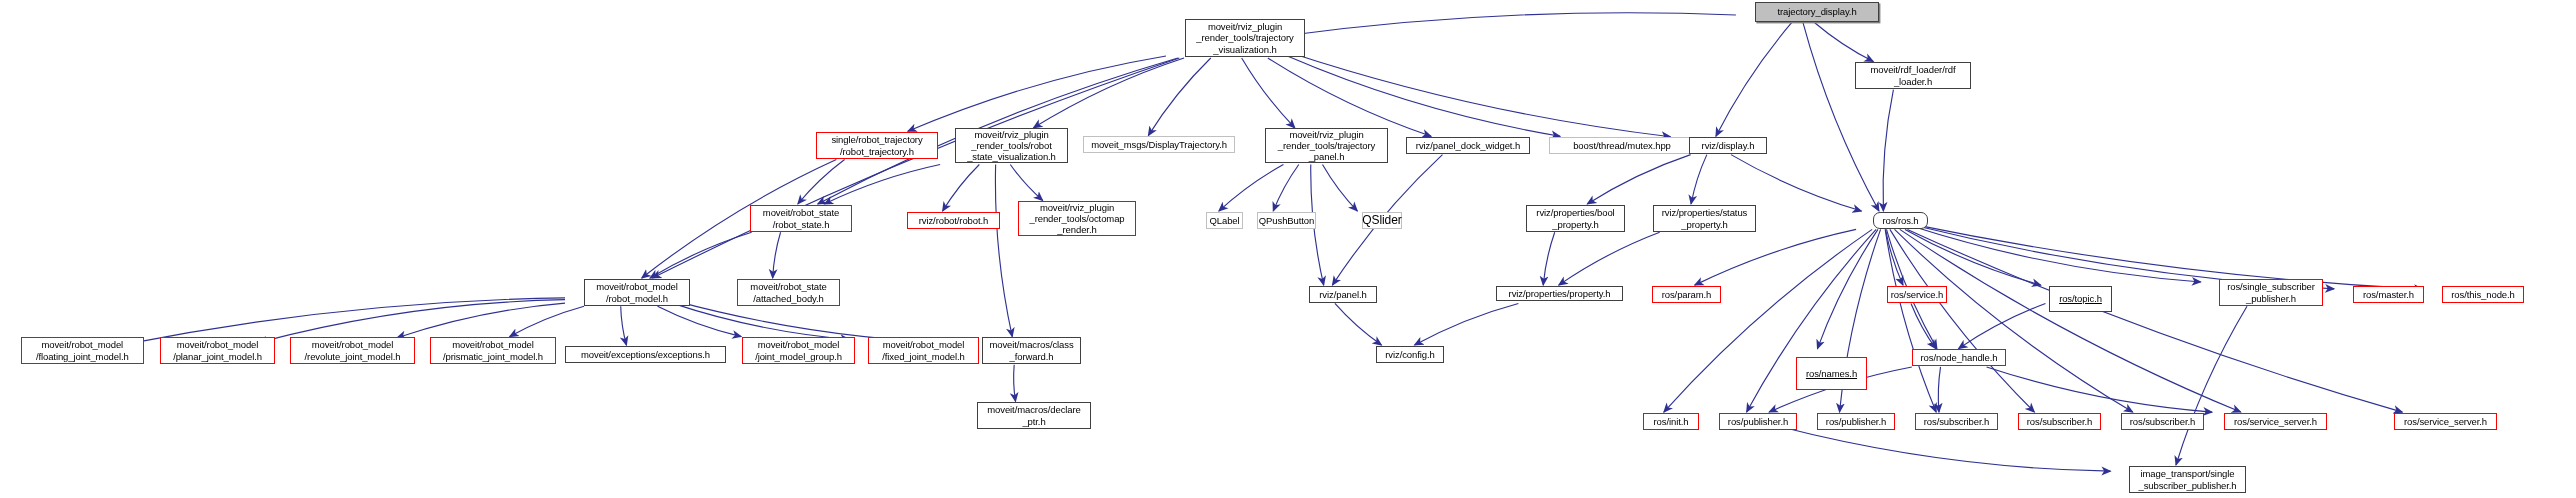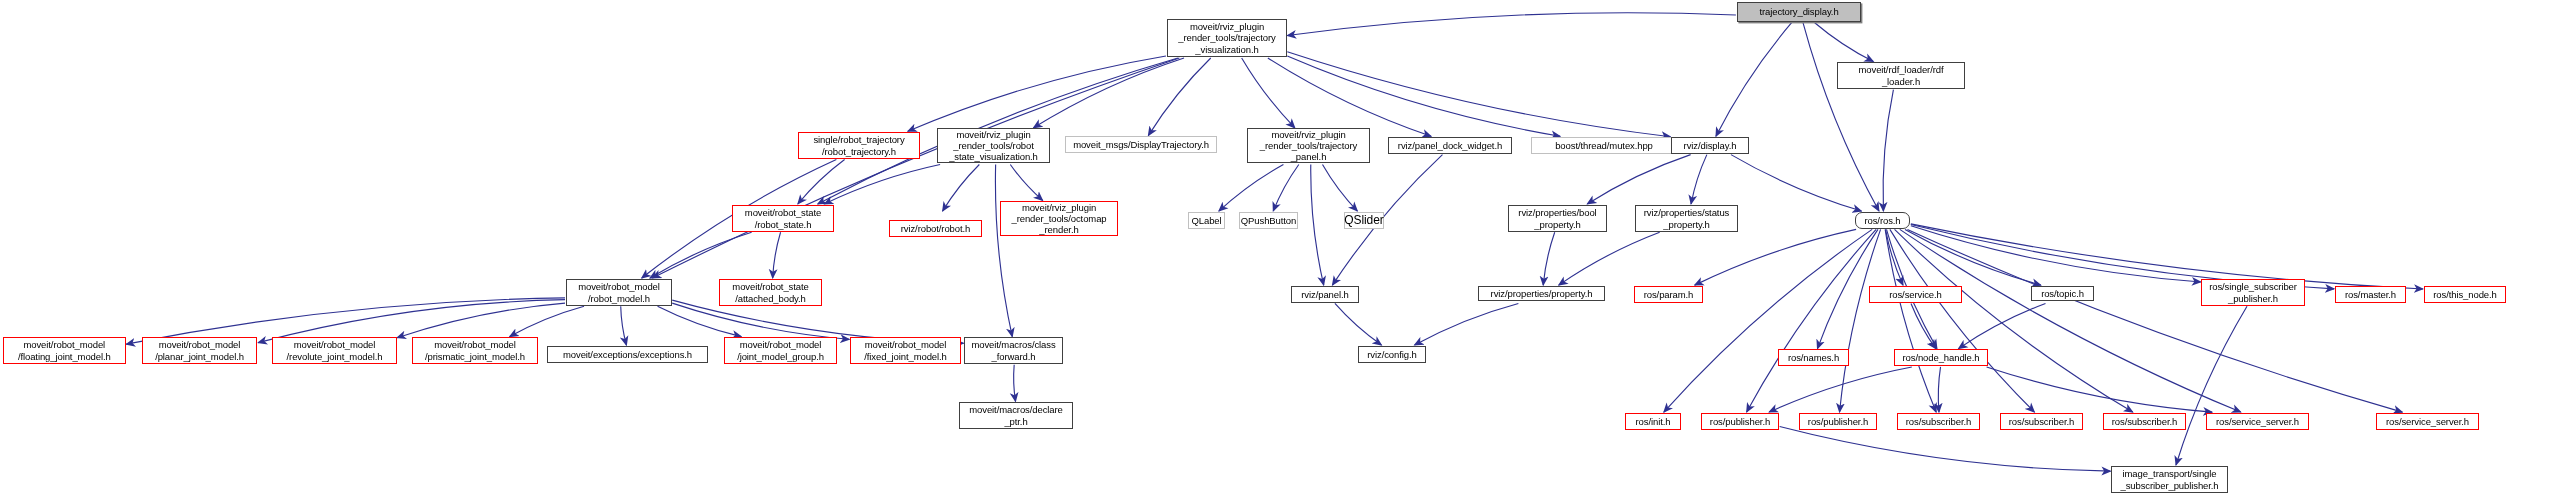--- a/index.html
+++ b/index.html
@@ -33,20 +33,21 @@
     align-items: center;
     justify-content: center;
     text-align: center;
     background: #ffffff;
     color: #000000;
     line-height: 1.18;
     white-space: pre;
     letter-spacing: -0.1px;
     padding: 0 2.1px;
     z-index: 5;
+    margin-left: 18px;
   }
   .node.b-grey   { border: 0.7px solid #c0c0c0; }
   .node.b-black  { border: 1.4px solid #404040; }
   .node.b-red    { border: 1.4px solid #ff0000; }
   .node.root {
     border: 1.4px solid #404040;
     background: #bfbfbf;
   }
   .node.shadow {
     box-shadow: 1.4px 1.4px 0 0 #808080;
@@ -128,78 +129,78 @@
         <path d="M2751.1,520.0 Q2746.2,551.9 2748.9,584.0" marker-end="url(#ah)"></path>
         <path d="M2816.4,520.0 Q2972.4,571.2 3136.1,584.0" marker-end="url(#ah)"></path>
         <path d="M2523.0,604.5 Q2753.8,663.9 2992.0,667.7" marker-end="url(#ah)"></path>
         <path d="M3185.6,434.0 Q3121.8,540.5 3084.9,659.0" marker-end="url(#ah)"></path>
       </g>
   </svg>
 <div class="node root shadow" style="left: 1737px; top: 2.1px; width: 124px; height: 20px; font-size: 9.5px;">trajectory_display.h</div>
     <div class="node b-black" style="left: 1167px; top: 19px; width: 120px; height: 38px; font-size: 9.5px;">moveit/rviz_plugin
 _render_tools/trajectory
 _visualization.h</div>
-    <div class="node b-black" style="left: 1837px; top: 62px; width: 128px; height: 27px; font-size: 9.5px;">moveit/rdf_loader/rdf
+    <div class="node b-black" style="left: 1837px; top: 62px; width: 116px; height: 27px; font-size: 9.5px;">moveit/rdf_loader/rdf
 _loader.h</div>
     <div class="node b-red" style="left: 798px; top: 132px; width: 122px; height: 27px; font-size: 9.5px;">single/robot_trajectory
 /robot_trajectory.h</div>
     <div class="node b-black" style="left: 937px; top: 128px; width: 113px; height: 35px; font-size: 9.5px;">moveit/rviz_plugin
 _render_tools/robot
 _state_visualization.h</div>
     <div class="node b-grey" style="left: 1065px; top: 136px; width: 152px; height: 17px; font-size: 9.5px;">moveit_msgs/DisplayTrajectory.h</div>
     <div class="node b-black" style="left: 1247px; top: 128px; width: 123px; height: 35px; font-size: 9.5px;">moveit/rviz_plugin
 _render_tools/trajectory
 _panel.h</div>
     <div class="node b-black" style="left: 1388px; top: 137px; width: 124px; height: 17px; font-size: 9.5px;">rviz/panel_dock_widget.h</div>
     <div class="node b-grey" style="left: 1531px; top: 137px; width: 146px; height: 17px; font-size: 9.5px;">boost/thread/mutex.hpp</div>
     <div class="node b-black" style="left: 1671px; top: 137px; width: 78px; height: 17px; font-size: 9.5px;">rviz/display.h</div>
     <div class="node b-red" style="left: 732px; top: 205px; width: 102px; height: 27px; font-size: 9.5px;">moveit/robot_state
 /robot_state.h</div>
-    <div class="node b-red" style="left: 889px; top: 220px; width: 93px; height: 17px; font-size: 9.5px;">rviz/robot/robot.h</div>
+    <div class="node b-red" style="left: 889px; top: 212px; width: 93px; height: 17px; font-size: 9.5px;">rviz/robot/robot.h</div>
     <div class="node b-red" style="left: 1000px; top: 201px; width: 118px; height: 35px; font-size: 9.5px;">moveit/rviz_plugin
 _render_tools/octomap
 _render.h</div>
     <div class="node b-grey" style="left: 1188px; top: 212px; width: 37px; height: 17px; font-size: 9.5px;">QLabel</div>
     <div class="node b-grey" style="left: 1239px; top: 212px; width: 59px; height: 17px; font-size: 9.5px;">QPushButton</div>
     <div class="node b-grey" style="left: 1344px; top: 212px; width: 40px; height: 17px; font-size: 12px;">QSlider</div>
     <div class="node b-black" style="left: 1508px; top: 205px; width: 99px; height: 27px; font-size: 9.5px;">rviz/properties/bool
 _property.h</div>
     <div class="node b-black" style="left: 1635px; top: 205px; width: 103px; height: 27px; font-size: 9.5px;">rviz/properties/status
 _property.h</div>
     <div class="node b-black" style="left: 1855px; top: 212px; width: 55px; height: 17px; font-size: 9.5px; border-radius: 7px;">ros/ros.h</div>
     <div class="node b-black" style="left: 566px; top: 279px; width: 106px; height: 27px; font-size: 9.5px;">moveit/robot_model
 /robot_model.h</div>
     <div class="node b-red" style="left: 719px; top: 279px; width: 103px; height: 27px; font-size: 9.5px;">moveit/robot_state
 /attached_body.h</div>
     <div class="node b-black" style="left: 1291px; top: 286px; width: 68px; height: 17px; font-size: 9.5px;">rviz/panel.h</div>
     <div class="node b-black" style="left: 1478px; top: 286px; width: 127px; height: 15px; font-size: 9.5px;">rviz/properties/property.h</div>
     <div class="node b-red" style="left: 1634px; top: 286px; width: 69px; height: 17px; font-size: 9.5px;">ros/param.h</div>
-    <div class="node b-red" style="left: 1869px; top: 286px; width: 93px; height: 17px; font-size: 9.5px; text-align: center;">ros/service.h</div>
-    <div class="node b-black" style="left: 2031px; top: 286px; width: 63px; height: 15px; font-size: 9.5px;">ros/topic.h</div>
+    <div class="node b-red" style="left: 1869px; top: 286px; width: 60px; height: 17px; font-size: 9.5px; text-align: center;">ros/service.h</div>
+    <div class="node b-black" style="left: 2031px; top: 286px; width: 63px; height: 26px; font-size: 9.5px; text-decoration: underline;">ros/topic.h</div>
     <div class="node b-red" style="left: 2201px; top: 279px; width: 104px; height: 27px; font-size: 9.5px;">ros/single_subscriber
 _publisher.h</div>
     <div class="node b-red" style="left: 2335px; top: 286px; width: 71px; height: 17px; font-size: 9.5px;">ros/master.h</div>
     <div class="node b-red" style="left: 2424px; top: 286px; width: 82px; height: 17px; font-size: 9.5px;">ros/this_node.h</div>
     <div class="node b-red" style="left: 2.8px; top: 337px; width: 123px; height: 27px; font-size: 9.5px;">moveit/robot_model
 /floating_joint_model.h</div>
     <div class="node b-red" style="left: 142px; top: 337px; width: 115px; height: 27px; font-size: 9.5px;">moveit/robot_model
 /planar_joint_model.h</div>
     <div class="node b-red" style="left: 272px; top: 337px; width: 125px; height: 27px; font-size: 9.5px;">moveit/robot_model
 /revolute_joint_model.h</div>
     <div class="node b-red" style="left: 412px; top: 337px; width: 126px; height: 27px; font-size: 9.5px;">moveit/robot_model
 /prismatic_joint_model.h</div>
     <div class="node b-black" style="left: 547px; top: 346px; width: 161px; height: 17px; font-size: 9.5px;">moveit/exceptions/exceptions.h</div>
     <div class="node b-red" style="left: 724px; top: 337px; width: 113px; height: 27px; font-size: 9.5px;">moveit/robot_model
 /joint_model_group.h</div>
     <div class="node b-red" style="left: 850px; top: 337px; width: 111px; height: 27px; font-size: 9.5px;">moveit/robot_model
 /fixed_joint_model.h</div>
     <div class="node b-black" style="left: 964px; top: 337px; width: 99px; height: 27px; font-size: 9.5px;">moveit/macros/class
 _forward.h</div>
     <div class="node b-black" style="left: 1358px; top: 346px; width: 68px; height: 17px; font-size: 9.5px;">rviz/config.h</div>
-    <div class="node b-red" style="left: 1778px; top: 349px; width: 71px; height: 17px; font-size: 9.5px;">ros/names.h</div>
+    <div class="node b-red" style="left: 1778px; top: 357px; width: 71px; height: 33px; font-size: 9.5px; text-decoration: underline;">ros/names.h</div>
     <div class="node b-red" style="left: 1894px; top: 349px; width: 94px; height: 17px; font-size: 9.5px;">ros/node_handle.h</div>
     <div class="node b-black" style="left: 959px; top: 402px; width: 114px; height: 27px; font-size: 9.5px;">moveit/macros/declare
 _ptr.h</div>
     <div class="node b-red" style="left: 1625px; top: 413px; width: 56px; height: 17px; font-size: 9.5px;">ros/init.h</div>
     <div class="node b-red" style="left: 1701px; top: 413px; width: 78px; height: 17px; font-size: 9.5px;">ros/publisher.h</div>
     <div class="node b-red" style="left: 1799px; top: 413px; width: 78px; height: 17px; font-size: 9.5px;">ros/publisher.h</div>
     <div class="node b-red" style="left: 1897px; top: 413px; width: 83px; height: 17px; font-size: 9.5px;">ros/subscriber.h</div>
     <div class="node b-red" style="left: 2000px; top: 413px; width: 83px; height: 17px; font-size: 9.5px;">ros/subscriber.h</div>
     <div class="node b-red" style="left: 2103px; top: 413px; width: 83px; height: 17px; font-size: 9.5px;">ros/subscriber.h</div>
     <div class="node b-red" style="left: 2206px; top: 413px; width: 103px; height: 17px; font-size: 9.5px;">ros/service_server.h</div>

